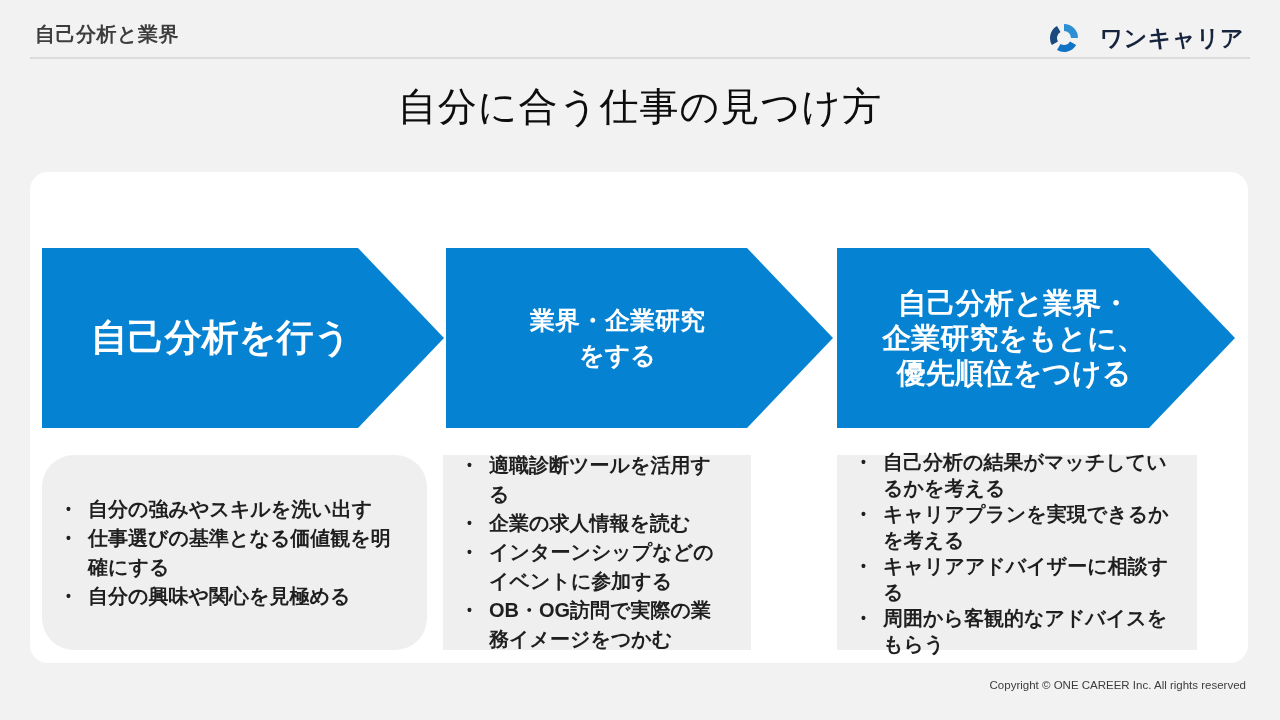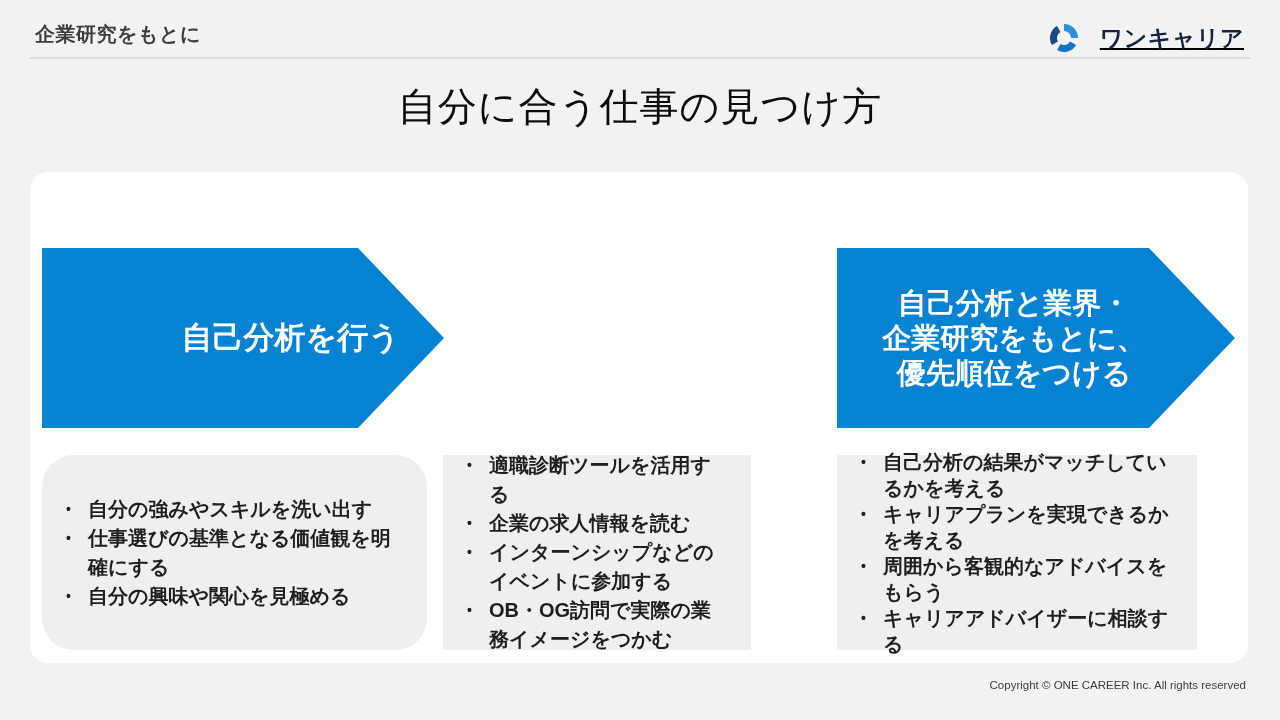--- a/index.html
+++ b/index.html
@@ -10,21 +10,21 @@
   }
   
   .header-title {
     position:absolute; left:35px; top:21px;
     font-size:20px; font-weight:bold; color:#3d3d3d; letter-spacing:0.5px;
   }
   .divider {
     position:absolute; left:30px; top:57px; width:1220px; height:2px;
     background:#dcdcdc;
   }
-  .logo { position:absolute; right:36px; top:22px; display:flex; align-items:center; gap:20px;text-decoration:underline; }
+  .logo { position:absolute; right:36px; top:22px; display:flex; align-items:center; gap:20px; }
   .logo-icon { width:32px; height:32px; display:block; }
   .logo-text { font-size:23px; font-weight:bold; color:#16233c; letter-spacing:0.5px; }
   
   .main-title {
     position:absolute; left:0; top:80px; width:100%; margin:0;
     text-align:center; font-size:39px; font-weight:400; color:#0d0d0d;
     letter-spacing:1px;
   }
   
   .card {
@@ -32,21 +32,21 @@
     background:#ffffff; border-radius:18px;
   }
   
   .arrow {
     position:absolute; top:76px; height:180px; background:#0682d3;
     clip-path:polygon(0 0, calc(100% - 86px) 0, 100% 50%, calc(100% - 86px) 100%, 0 100%);
     display:flex; flex-direction:column; justify-content:center; align-items:center;
     box-sizing:border-box; padding-right:44px;
     color:#ffffff; font-weight:bold; text-align:center;
   }
-  .a1 { left:12px;  width:402px; font-size:31px;align-items:flex-end; }
+  .a1 { left:12px;  width:402px; font-size:37px; }
   .a2 { left:416px; width:387px; font-size:25px; line-height:35px; }
   .a3 { left:807px; width:398px; font-size:29px; line-height:35px; }
   .arrow span { display:block; }
   
   .box {
     position:absolute; top:283px; height:195px; background:#efefef;
     display:flex; align-items:center; box-sizing:border-box;
   }
   .b1 { left:12px;  width:385px;border-radius:32px; }
   .b2 { left:413px; width:308px; }
@@ -65,41 +65,45 @@
   .copyright {
     position:absolute; right:34px; top:679px;
     font-size:11.5px; color:#3c3c3c;padding-left:16px;
   }
 </style>
 </head>
 <body>
 
 <div class="page">
 
-  <div class="header-title">企業研究をもとに</div>
+  <div class="header-title">自己分析と業界</div>
 
   <div class="logo">
     <svg class="logo-icon" viewBox="0 0 32 32" aria-hidden="true">
       <g>
         <path d="M16 2 A14 14 0 0 1 30 16 L23 16 A7 7 0 0 0 16 9 Z" fill="#2e8fd5"></path>
         <path d="M16 2 A14 14 0 0 1 30 16 L23 16 A7 7 0 0 0 16 9 Z" fill="#1173c4" transform="rotate(120 16 16)"></path>
         <path d="M16 2 A14 14 0 0 1 30 16 L23 16 A7 7 0 0 0 16 9 Z" fill="#1b4a7e" transform="rotate(240 16 16)"></path>
       </g>
     </svg>
     <span class="logo-text">ワンキャリア</span>
   </div>
 
   <div class="divider"></div>
 
   <h1 class="main-title">自分に合う仕事の見つけ方</h1>
 
   <div class="card">
 
     <div class="arrow a1">
       <span>自己分析を行う</span>
+    </div>
+    <div class="arrow a2">
+      <span>業界・企業研究</span>
+      <span>をする</span>
     </div>
     <div class="arrow a3">
       <span>自己分析と業界・</span>
       <span>企業研究をもとに、</span>
       <span>優先順位をつける</span>
     </div>
 
     <div class="box b1">
       <ul>
         <li>自分の強みやスキルを洗い出す</li>
@@ -112,22 +116,22 @@
         <li>適職診断ツールを活用する</li>
         <li>企業の求人情報を読む</li>
         <li>インターンシップなどのイベントに参加する</li>
         <li>OB・OG訪問で実際の業務イメージをつかむ</li>
       </ul>
     </div>
     <div class="box b3">
       <ul>
         <li>自己分析の結果がマッチしているかを考える</li>
         <li>キャリアプランを実現できるかを考える</li>
+        <li>キャリアアドバイザーに相談する</li>
         <li>周囲から客観的なアドバイスをもらう</li>
-        <li>キャリアアドバイザーに相談する</li>
       </ul>
     </div>
 
   </div>
 
   <div class="copyright">Copyright © ONE CAREER Inc. All rights reserved</div>
 
 </div>
 
 </body></html>

